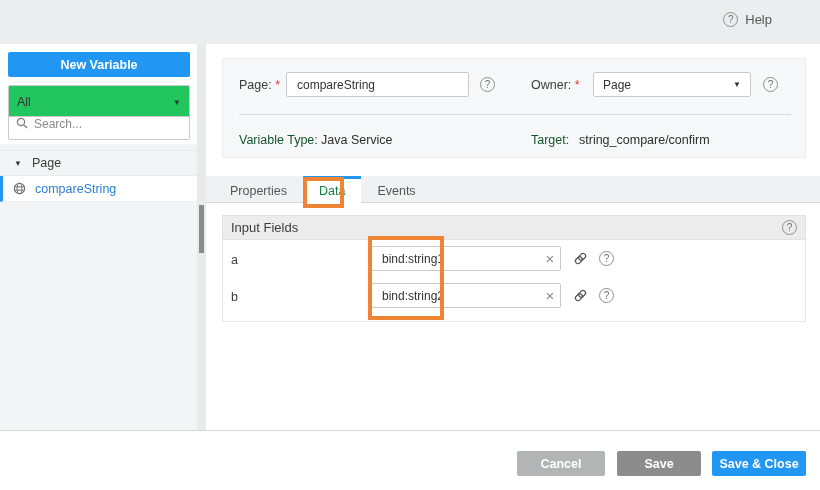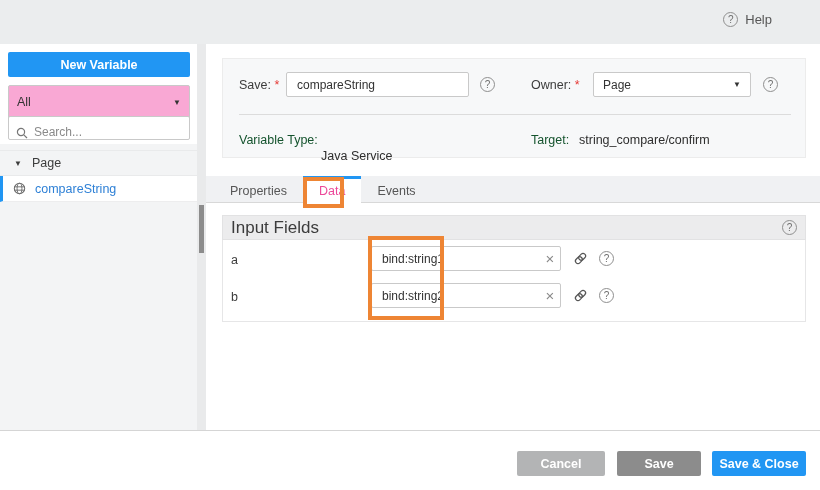--- a/index.html
+++ b/index.html
@@ -12,26 +12,26 @@
   .page-title { position:absolute; left:14px; top:13px; font-size:15px; color:#3a3a3a; }
   .help-link { position:absolute; right:48px; top:12px; display:flex; align-items:center; gap:7px; color:#565656; font-size:13px; cursor:pointer; }
 
   .q-icon { width:15px; height:15px; border:1px solid #8f8f8f; border-radius:50%; color:#6e6e6e;
             font-size:10px; line-height:13px; text-align:center; display:inline-block; background:transparent; }
 
   
   .sidebar { position:absolute; left:0; top:44px; width:197px; height:386px; background:#fff; }
   .new-variable-btn { position:absolute; left:8px; top:8px; width:182px; height:25px; background:#2196f3;
                       color:#fff; font-size:12.5px; font-weight:bold; border:none; border-radius:2px; cursor:pointer; }
-  .filter-select { position:absolute; left:8px; top:41px; width:182px; height:24px; background:#f9a8d4;
+  .filter-select { position:absolute; left:8px; top:41px; width:182px; height:24px; background:#22c55e;
                    border:1px solid #c9c9c9; border-radius:2px; font-size:12.5px; color:#333;
                    display:flex; align-items:center; padding:16px 8px; cursor:pointer; }
   .filter-select .caret { margin-left:auto; font-size:8px; color:#333; }
   .search-box { position:absolute; left:8px; top:72px; width:182px; height:24px; background:#fff;
-                border:1px solid #c9c9c9; border-radius:2px; display:flex; align-items:flex-end; padding:0 7px; }
+                border:1px solid #c9c9c9; border-radius:2px; display:flex; align-items:flex-start; padding:0 7px; }
   .search-box svg { flex:0 0 auto; margin-right:6px; }
   .search-box input { border:none; outline:none; width:100%; font-size:12px; color:#333; background:transparent; font-family:inherit; }
   .search-box input::placeholder { color:#8a8a8a; }
 
   .tree { position:absolute; left:0; top:100px; width:197px; height:286px; background:#f3f4f5; }
   .tree-group { height:26px; display:flex; align-items:center; padding-left:14px; font-size:12.5px; color:#3c3c3c;
                 border-top:1px solid #e9eaeb; border-bottom:1px solid #e9eaeb; background:#f3f4f5; margin-top:6px; cursor:pointer; }
   .tree-group .expander { font-size:8px; color:#3c3c3c; margin-right:10px; }
   .tree-item { height:26px; display:flex; align-items:center; padding-left:13px; font-size:12.5px;
                background:#fff; border-bottom:1px solid #ededee; cursor:pointer; color:#3c3c3c; }
@@ -55,26 +55,26 @@
                   padding:0 9px; cursor:pointer; }
   .owner-select .caret { margin-left:auto; font-size:8px; color:#333; }
   .fp-divider { position:absolute; left:16px; top:55px; width:552px; height:1px; background:#dcdcdc; }
   .fp-static-label { position:absolute; font-size:12.5px; color:#14532d; }
   .fp-static-value { position:absolute; font-size:12.5px; color:#2e2e2e; }
 
   
   .tabs { position:absolute; left:0; top:132px; width:614px; height:27px; background:#f0f1f3; border-bottom:1px solid #d8d8d8; display:flex; }
   .tab { height:27px; padding:0 16px; display:flex; align-items:center; font-size:12.5px; color:#565656; cursor:pointer; border-top:3px solid transparent; }
   .tab:first-child { margin-left:8px; }
-  .tab.active { background:#fff; color:#ec4899; border-top:3px solid #2196f3; }
+  .tab.active { background:#fff; color:#15803d; border-top:3px solid #2196f3; }
 
   
   .if-panel { position:absolute; left:16px; top:171px; width:584px; }
   .if-header { height:25px; background:#ececed; border:1px solid #e2e2e3; display:flex; align-items:center; padding:0 8px; }
-  .if-title { font-size:17px; color:#3c3c3c; }
+  .if-title { font-size:13px; color:#3c3c3c; }
   .if-header .q-icon { margin-left:auto; }
   .if-body { position:relative; height:82px; background:#fff; border:1px solid #e6e6e7; border-top:none; }
   .if-row-label { position:absolute; left:8px; font-size:12.5px; color:#3c3c3c; }
   .bind-input-wrap { position:absolute; left:148px; width:190px; height:25px; border:1px solid #c9c9c9; border-radius:2px;
                      background:#fff; display:flex; align-items:center; }
   .bind-input-wrap input { border:none; outline:none; flex:1 1 auto; min-width:0; font-size:12px; color:#333;
                            padding:0 0 0 10px; background:transparent; font-family:inherit; }
   .clear-x { flex:0 0 auto; width:20px; text-align:center; color:#8a8a8a; font-size:15px; cursor:pointer; line-height:23px; }
   .row-icon { position:absolute; display:inline-flex; cursor:pointer; }
 
@@ -141,38 +141,38 @@
   </div>
 
   <div class="v-scroll-track">
     <div class="v-scroll-thumb"></div>
   </div>
 
   <div class="main">
 
     <div class="form-panel">
       <span class="fp-label" style="left:16px; top:19px;">
-        <span>Save:</span> <span class="req">*</span>
+        <span>Page:</span> <span class="req">*</span>
       </span>
       <input class="name-input" type="text" value="compareString" style="">
       <span class="q-icon" style="position:absolute; left:257px; top:18px;">?</span>
 
       <span class="fp-label" style="left:308px; top:19px;">
         <span>Owner:</span> <span class="req">*</span>
       </span>
       <div class="owner-select">
         <span>Page</span>
         <span class="caret">▼</span>
       </div>
       <span class="q-icon" style="position:absolute; left:540px; top:18px;">?</span>
 
       <div class="fp-divider"></div>
 
       <span class="fp-static-label" style="left:16px; top:74px;">Variable Type:</span>
-      <span class="fp-static-value" style="left:98px; top:74px;margin-top:16px;">Java Service</span>
+      <span class="fp-static-value" style="left:98px; top:74px;">Java Service</span>
       <span class="fp-static-label" style="left:308px; top:74px;">Target:</span>
       <span class="fp-static-value" style="left:356px; top:74px;">string_compare/confirm</span>
     </div>
 
     <div class="tabs">
       <div class="tab">Properties</div>
       <div class="tab active">Data</div>
       <div class="tab">Events</div>
     </div>
 

